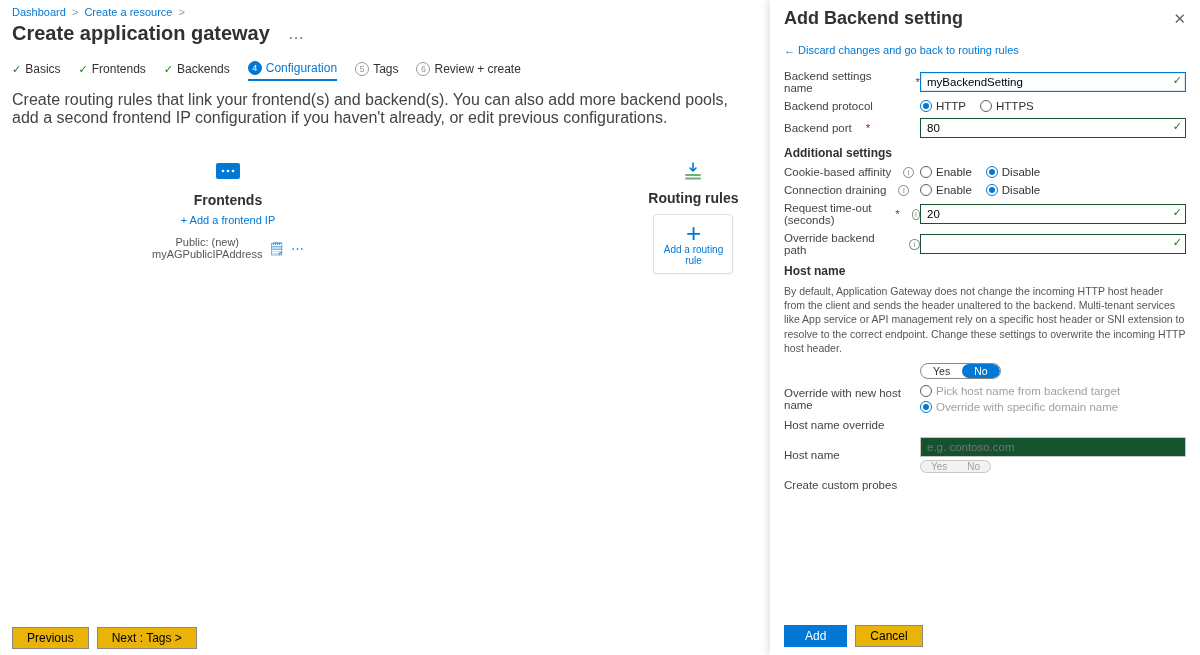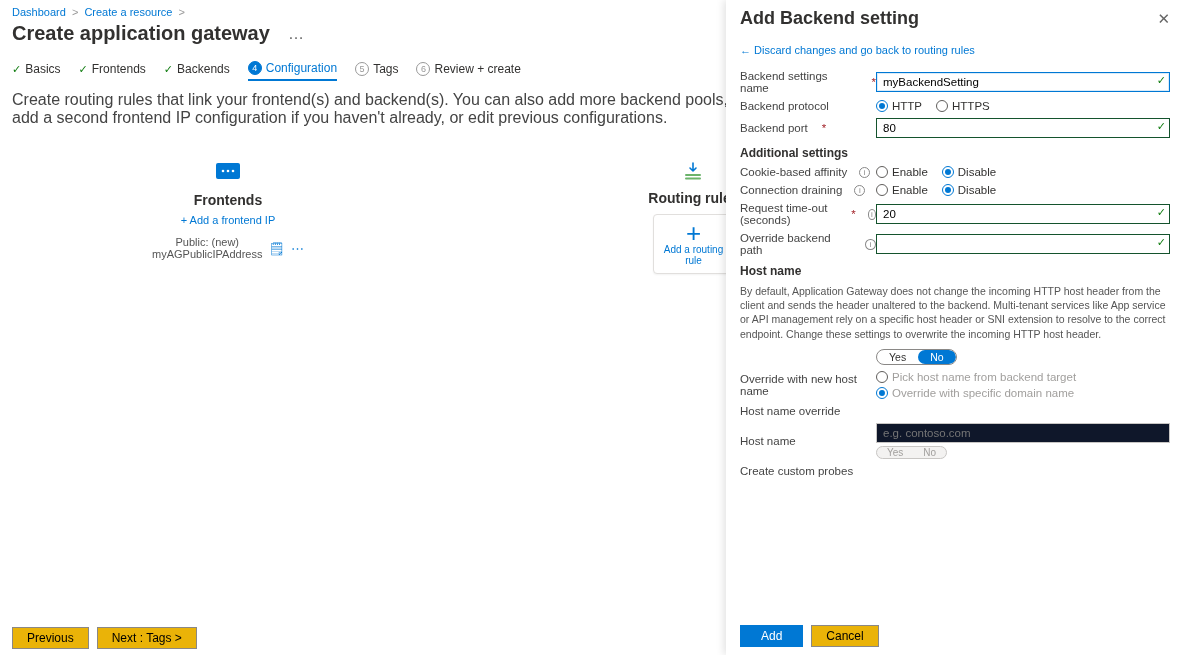--- a/index.html
+++ b/index.html
@@ -30,21 +30,21 @@
 .item-row { display: flex; align-items: center; justify-content: center; gap: 6px; font-size: 11px; color: #555; margin-top: 10px; }
 .i-btn { color: #0078d4; cursor: pointer; font-size: 13px; }
 .rule-box { width: 80px; height: 60px; border: 1px solid #e1dfdd; border-radius: 4px; margin: 8px auto 4px; display: flex; flex-direction: column; align-items: center; justify-content: center; cursor: pointer; background:#fff; box-shadow: 0 1px 2px rgba(0,0,0,0.05);}
 .plus { font-size: 26px; color: #0078d4; font-weight: 300; line-height: 22px;}
 .rule-box .lbl { font-size: 10px; color: #0078d4; text-align:center; padding: 0 6px;}
 
 .footer-main { position: absolute; left: 12px; bottom: 6px; display: flex; gap: 8px; }
 .btn-o { border: 1px solid #8a8886; background: #eab308; padding: 3px 14px; font-size: 12px; cursor: pointer; }
 
 
-.panel { position: absolute; right: 0; top: 0; width: 474px; height: 655px; background: #fff; box-shadow: -2px 0 8px rgba(0,0,0,0.12); padding: 8px 30px 40px 14px; }
+.panel { position: absolute; right: 0; top: 0; width: 430px; height: 655px; background: #fff; box-shadow: -2px 0 8px rgba(0,0,0,0.12); padding: 8px 14px 40px 14px; }
 .panel-h { display: flex; justify-content: space-between; align-items: center; margin-bottom: 14px; }
 .panel-h h2 { font-size: 18px; font-weight: 600; }
 .close { font-size: 15px; color: #666; cursor: pointer; }
 .discard { font-size: 11px; color: #0078d4; margin-bottom: 14px; display: inline-block; cursor:pointer;}
 .discard::before { content: "← "; }
 
 .frow { display: flex; align-items: center; margin-bottom: 6px; font-size: 11.5px; }
 .flabel { width: 136px; color: #444; display: flex; align-items: center; gap: 12px; }
 .req { color: #a4262c; margin-left: 2px; }
 .info { display:inline-block; width:11px; height:11px; border:1px solid #888; border-radius:50%; font-size:8px; line-height:10px; text-align:center; color:#888;}
@@ -64,21 +64,21 @@
 .help { font-size: 10.5px; color: #555; line-height: 1.35; margin-bottom: 8px; }
 
 .toggle { display: inline-flex; border: 1px solid #8a8886; border-radius: 9px; overflow: hidden; font-size: 10.5px; }
 .toggle span { padding: 1px 12px; cursor:pointer; }
 .toggle .sel { background: #0078d4; color: #fff; border-radius: 9px;}
 .toggle-sm { display:inline-flex; border:1px solid #c8c6c4; border-radius:9px; overflow:hidden; font-size:10px; background:#f3f2f1;}
 .toggle-sm span { padding: 0 10px; color:#a19f9d; }
 
 .panel-f { position: absolute; left: 14px; bottom: 8px; display: flex; gap: 8px; }
 .btn-p { background: #0078d4; color: #fff; border: 1px solid #0078d4; padding: 3px 20px; font-size: 12px; cursor: pointer; }
-.dis-inp { background:#0f172a; color:#a19f9d; border:1px solid #c8c6c4; width:100%; height:20px; padding:2px 6px; font-size:11.5px;}
+.dis-inp { background:#14532d; color:#a19f9d; border:1px solid #c8c6c4; width:100%; height:20px; padding:2px 6px; font-size:11.5px;}
 </style>
 </head>
 <body>
 
 <div class="main">
   <div class="crumbs">
     <a>Dashboard</a>
     <span class="sep">&gt;</span>
     <a>Create a resource</a>
     <span class="sep">&gt;</span>

